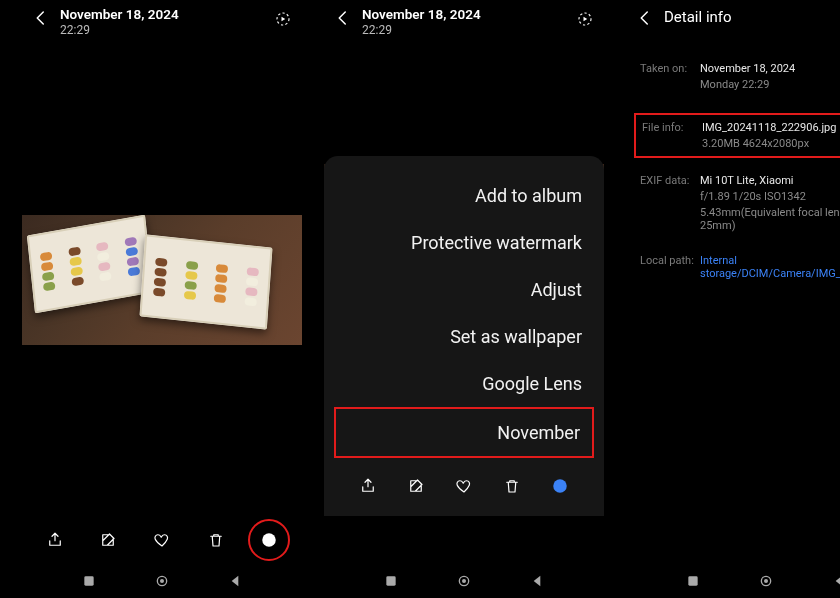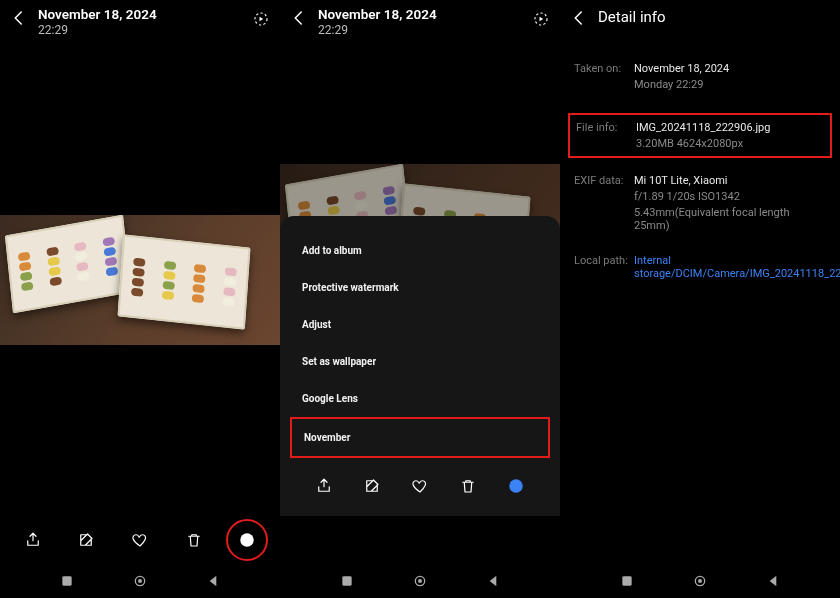--- a/index.html
+++ b/index.html
@@ -12,20 +12,21 @@
     overflow: hidden;
     display: flex;
   }
   .panel {
     width: 280px;
     height: 598px;
     background: #000;
     position: relative;
     display: flex;
     flex-direction: column;
+    margin-left: 22px;
   }
   
   .hdr {
     display: flex;
     align-items: flex-start;
     padding: 6px 8px 4px 8px;
     height: 44px;
   }
   .back-arrow {
     width: 22px; height: 22px;
@@ -118,24 +119,25 @@
 
   
   .sheet {
     position:absolute;
     left:0;right:0;bottom:82px;
     background:#161616;
     border-radius:14px 14px 0 0;
     padding: 16px 18px 6px 18px;
   }
   .sheet-item {
-    font-size:10px;
-    font-weight:700;
+    font-size:18px;
+    font-weight:400;
     padding:13px 4px;
     color:#f2f2f2;
+    text-align:right;
   }
   .red-box {
     border:2.5px solid #e21b1b;
   }
   .sheet .red-box {
     margin:0 -8px;
     padding:8px 12px;
   }
   .sheet .red-box .sheet-item{padding:5px 0;}
 

